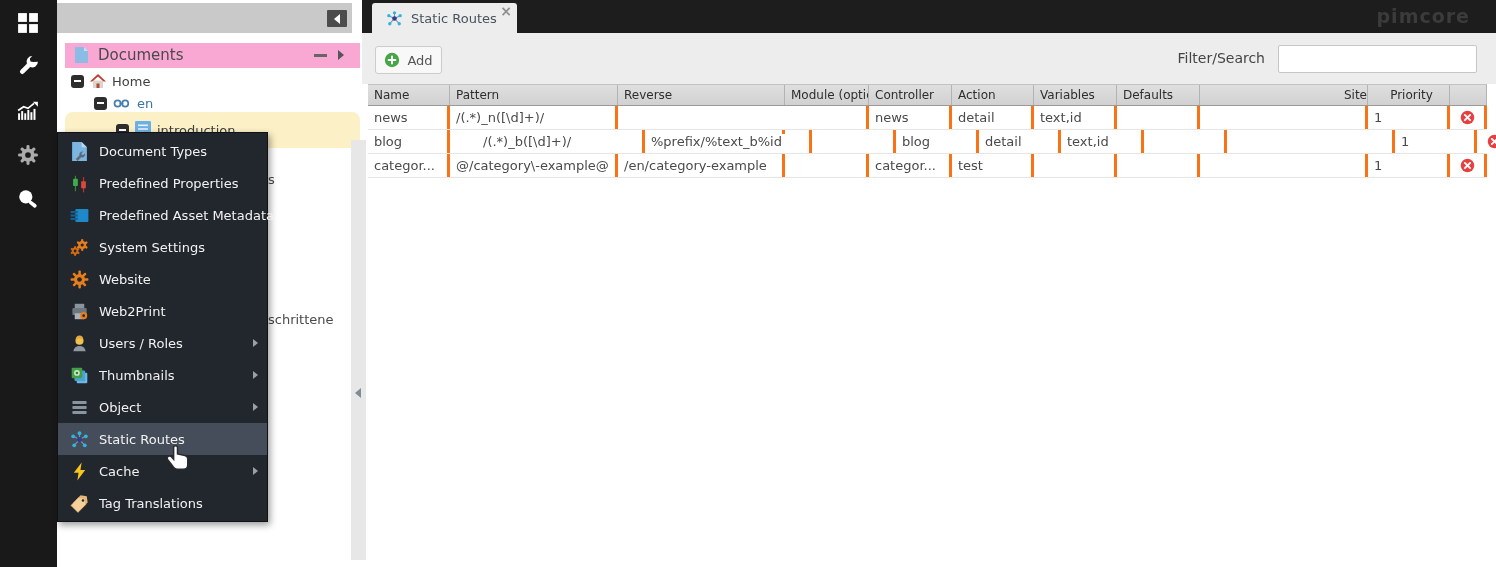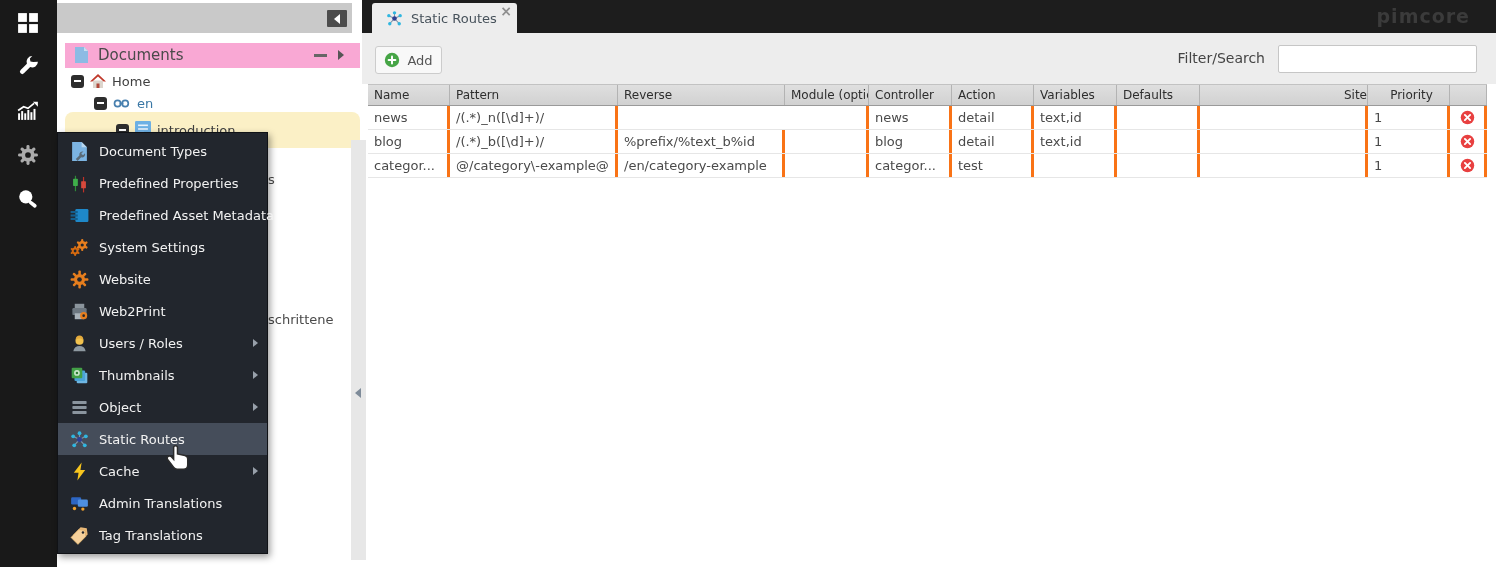--- a/index.html
+++ b/index.html
@@ -270,21 +270,21 @@
               <circle cx="8" cy="8" r="7.2" fill="#e84040"></circle>
               <g stroke="#fff" stroke-width="2" stroke-linecap="round">
                 <line x1="5.2" y1="5.2" x2="10.8" y2="10.8"></line>
                 <line x1="10.8" y1="5.2" x2="5.2" y2="10.8"></line>
               </g>
             </svg>
           </div>
         </div>
         <div class="tr">
           <div class="td" style="width: 82px;">blog</div>
-          <div class="td" style="width: 168px;">/(.*)_b([\d]+)/</div>
+          <div class="td" style="width: 168px; margin-left: 27px;">/(.*)_b([\d]+)/</div>
           <div class="td" style="width: 167px;">%prefix/%text_b%id</div>
           <div class="td" style="width: 84px;"></div>
           <div class="td" style="width: 83px;">blog</div>
           <div class="td" style="width: 82px;">detail</div>
           <div class="td" style="width: 83px;">text,id</div>
           <div class="td" style="width: 83px;"></div>
           <div class="td" style="width: 168px;"></div>
           <div class="td" style="width: 82px;">1</div>
           <div class="td del" style="width: 37px;">
             <svg viewBox="0 0 16 16">
@@ -467,31 +467,20 @@
       <span class="mi-icon">
         <svg viewBox="0 0 16 16">
           <polygon points="9.8,0.5 3.2,9 7.2,9 6.2,15.5 12.8,6.8 8.8,6.8" fill="#f7c51e"></polygon>
         </svg>
       </span>
       <span class="mi-label">Cache</span>
       <span class="mi-arrow"></span>
     </div>
     <div class="menu-item">
       <span class="mi-icon">
-        <svg viewBox="0 0 17 16">
-          <rect x="1" y="2.5" width="9" height="6.5" rx="1.2" fill="#2d66c4"></rect>
-          <rect x="7" y="4.5" width="9" height="6.5" rx="1.2" fill="#4e8fe0"></rect>
-          <circle cx="4" cy="12.5" r="1.5" fill="#f0a22e"></circle>
-          <circle cx="11.5" cy="13" r="1.5" fill="#f0a22e"></circle>
-        </svg>
-      </span>
-      <span class="mi-label">Admin Translations</span>
-    </div>
-    <div class="menu-item">
-      <span class="mi-icon">
         <svg viewBox="0 0 17 17">
           <path d="M9.5 1.2L15 2l.8 5.5-7 7-6.3-6.3z" fill="#e9b878"></path>
           <path d="M7.8 3.2l5.5.8.8 5.5-7 7L.8 10.2z" fill="#f5d09b" stroke="#d8a860" stroke-width=".5"></path>
           <circle cx="11.6" cy="5.9" r="1.1" fill="#22262d"></circle>
         </svg>
       </span>
       <span class="mi-label">Tag Translations</span>
     </div>
   </div>
 

